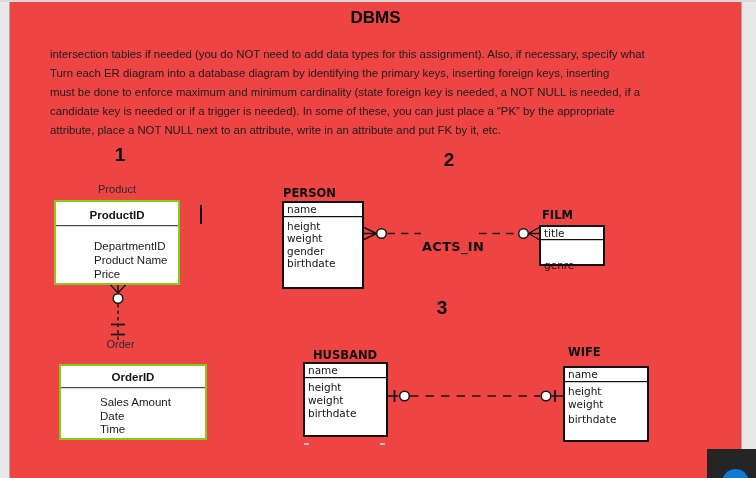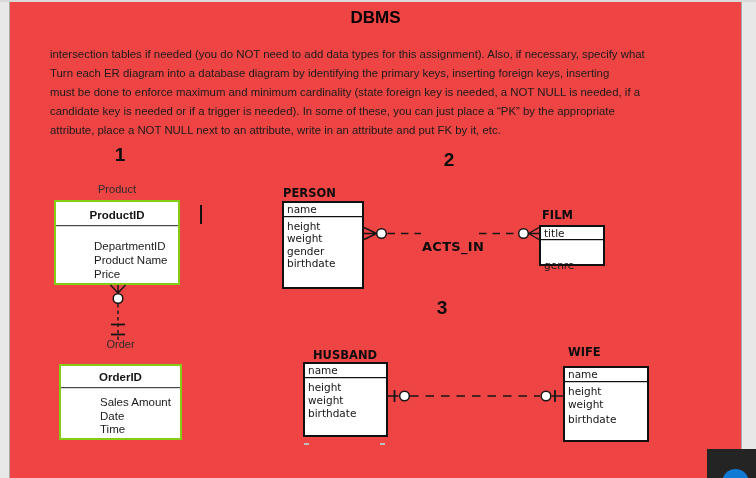--- a/index.html
+++ b/index.html
@@ -29,21 +29,21 @@
   .elabel-a { position:absolute; text-align:center; font-size:11px; color:#2c2c2c; }
   .entity-a { position:absolute; background:#fff; border:2px solid #84cc16; z-index:2; }
   .entity-a .hdr { font-weight:bold; text-align:center; font-size:11.5px; color:#141414;
                    line-height:14px; border-bottom:1px solid #4a4a4a; }
   .entity-a .abody { border-top:1px solid #d6d6d6; font-size:11.5px; color:#202020; }
   #lbl-product { left:54px; top:181px; width:126px; }
   #box-product { left:54px; top:198px; width:126px; height:85px; }
   #box-product .hdr { padding:6px 2px 3px; }
   #box-product .abody { padding:12px 2px 0 38px; line-height:14px; }
   #lbl-order { left:59px; top:336px; width:123px; }
-  #box-order { left:59px; top:362px; width:123px; height:76px; }
+  #box-order { left:59px; top:362px; width:148px; height:76px; }
   #box-order .hdr { padding:4px 2px 3px; }
   #box-order .abody { padding:7px 2px 0 39px; line-height:13.7px; }
 
   
   .elabel-b { position:absolute; font-weight:bold; font-size:11.5px; color:#0d0d0d;
               font-family:"DejaVu Sans", sans-serif; }
   .entity-b { position:absolute; background:#fff; border:2px solid #101010; z-index:2;
               font-family:"DejaVu Sans", sans-serif; font-size:10.5px; color:#151515; }
   .entity-b .pk { padding:1px 2px 1px 3px; line-height:11px; border-bottom:1px solid #101010; }
   .entity-b .attrs { border-top:1px solid #c9c9c9; padding:2px 2px 0 3px; }

